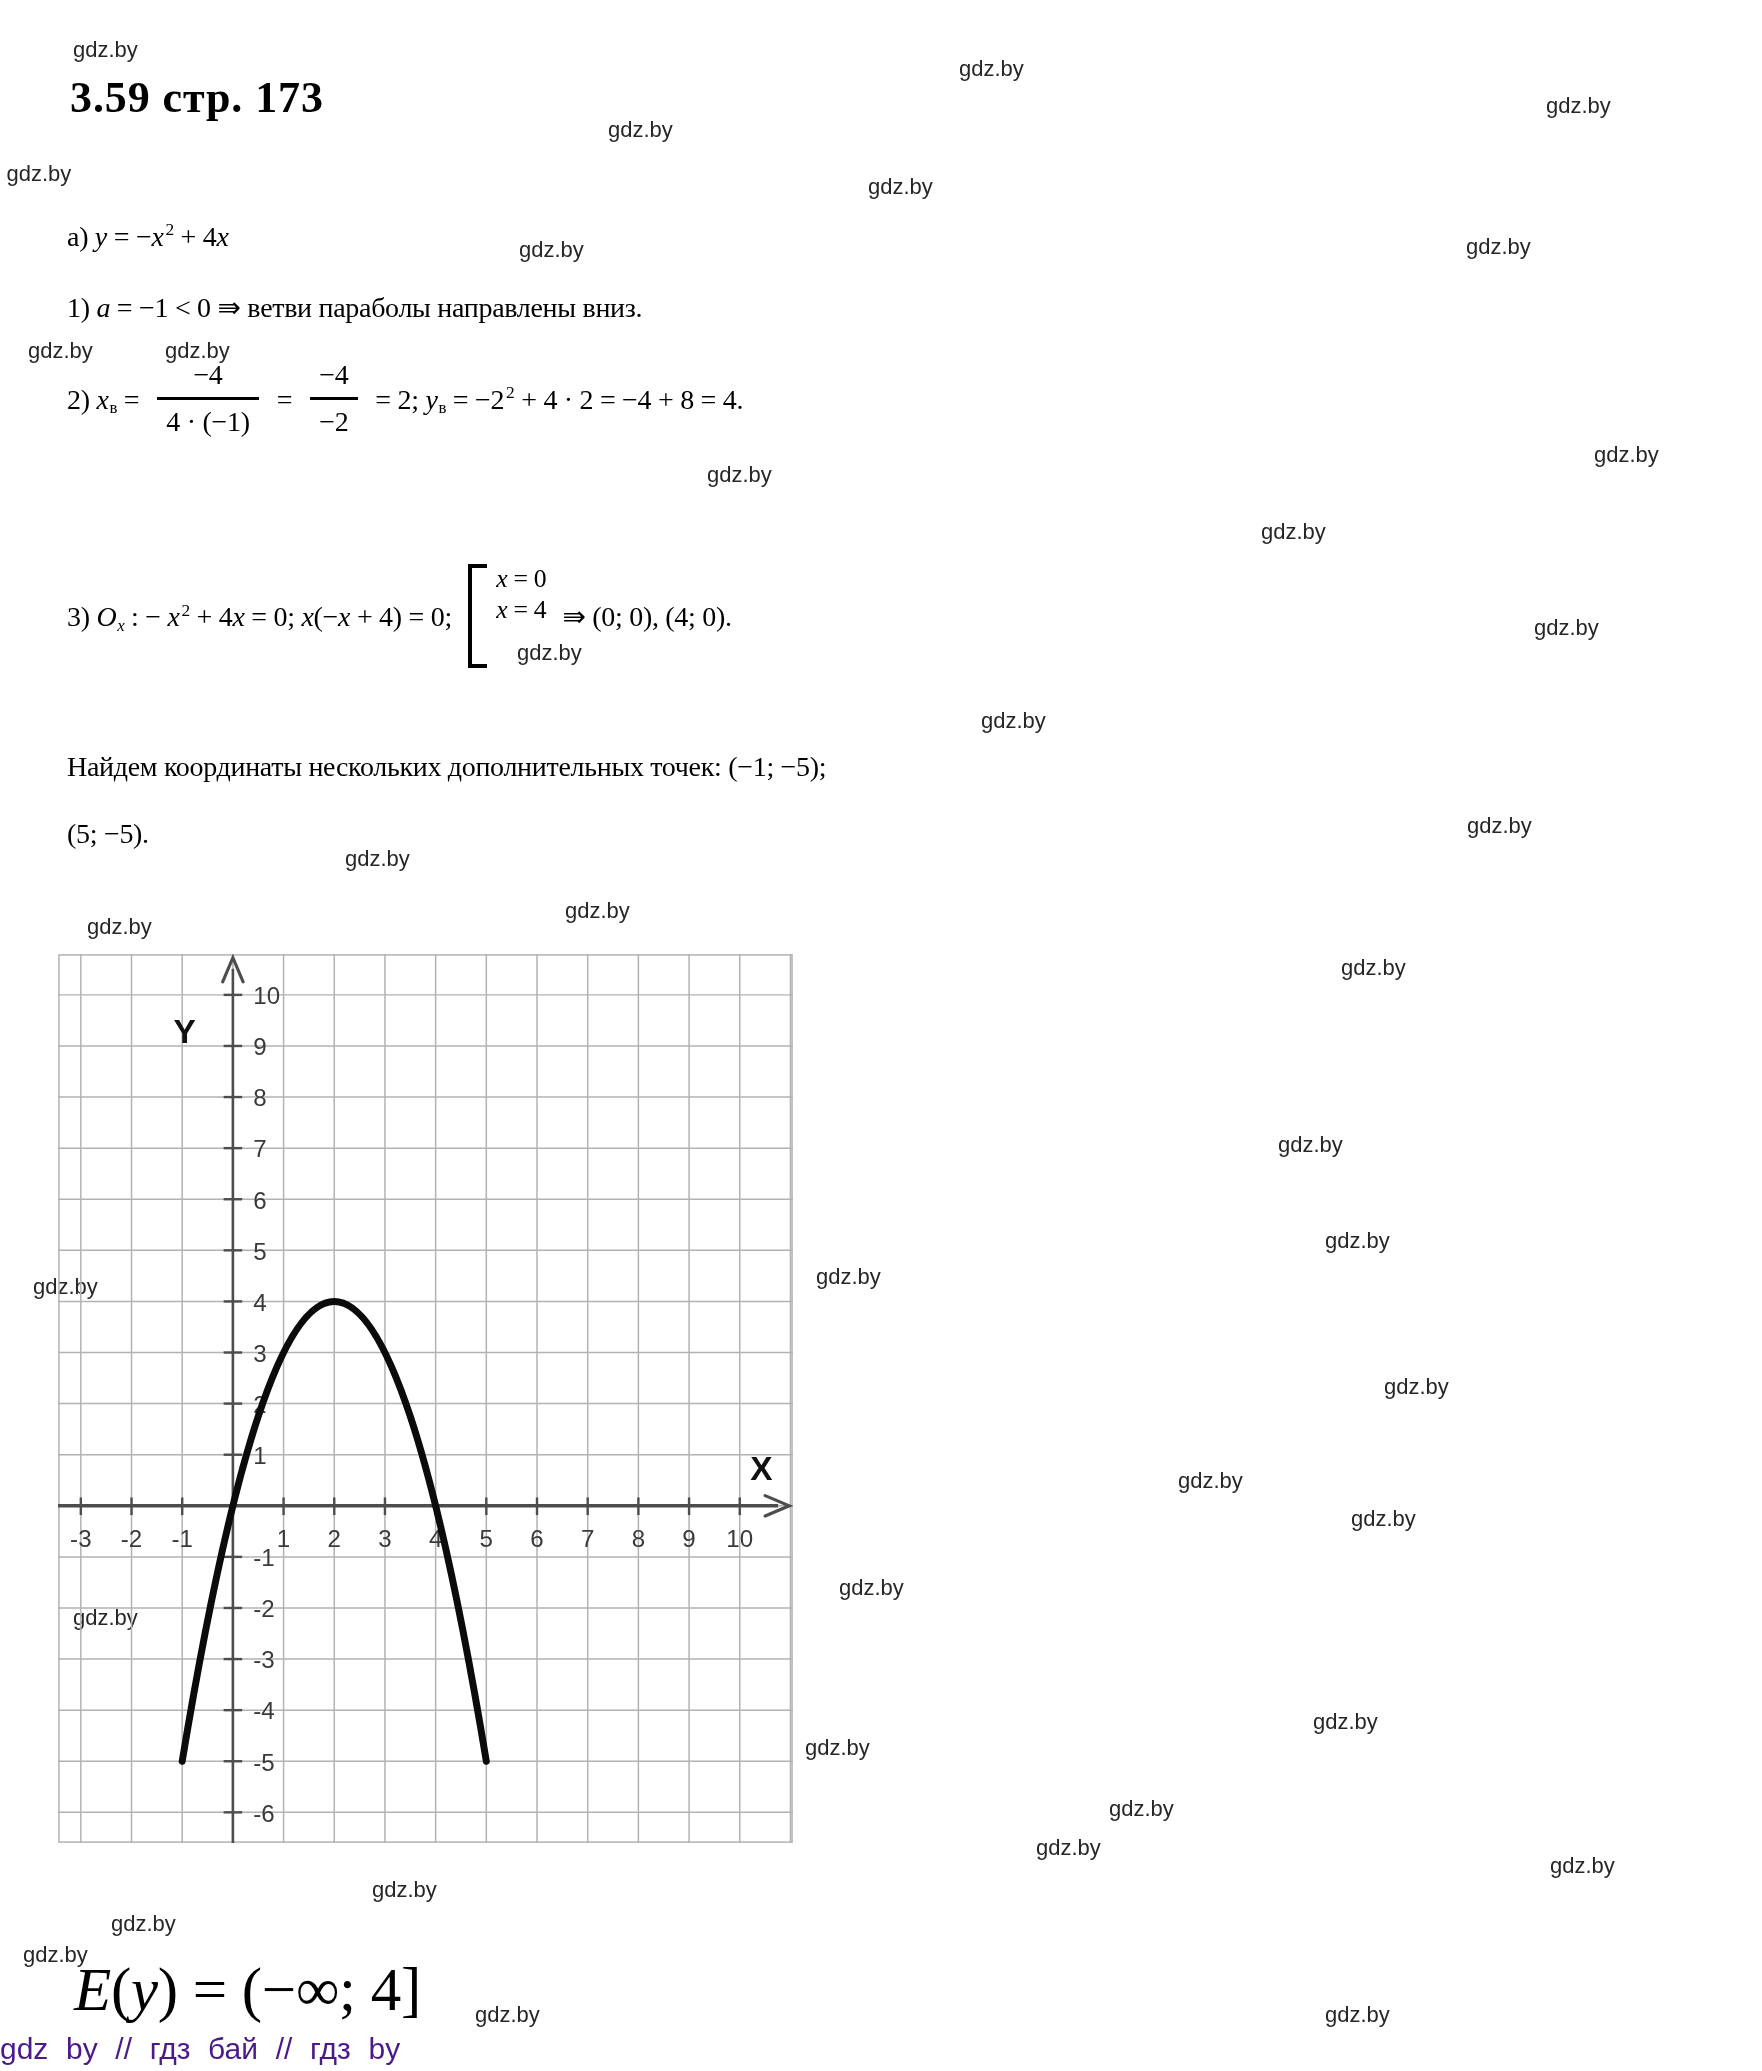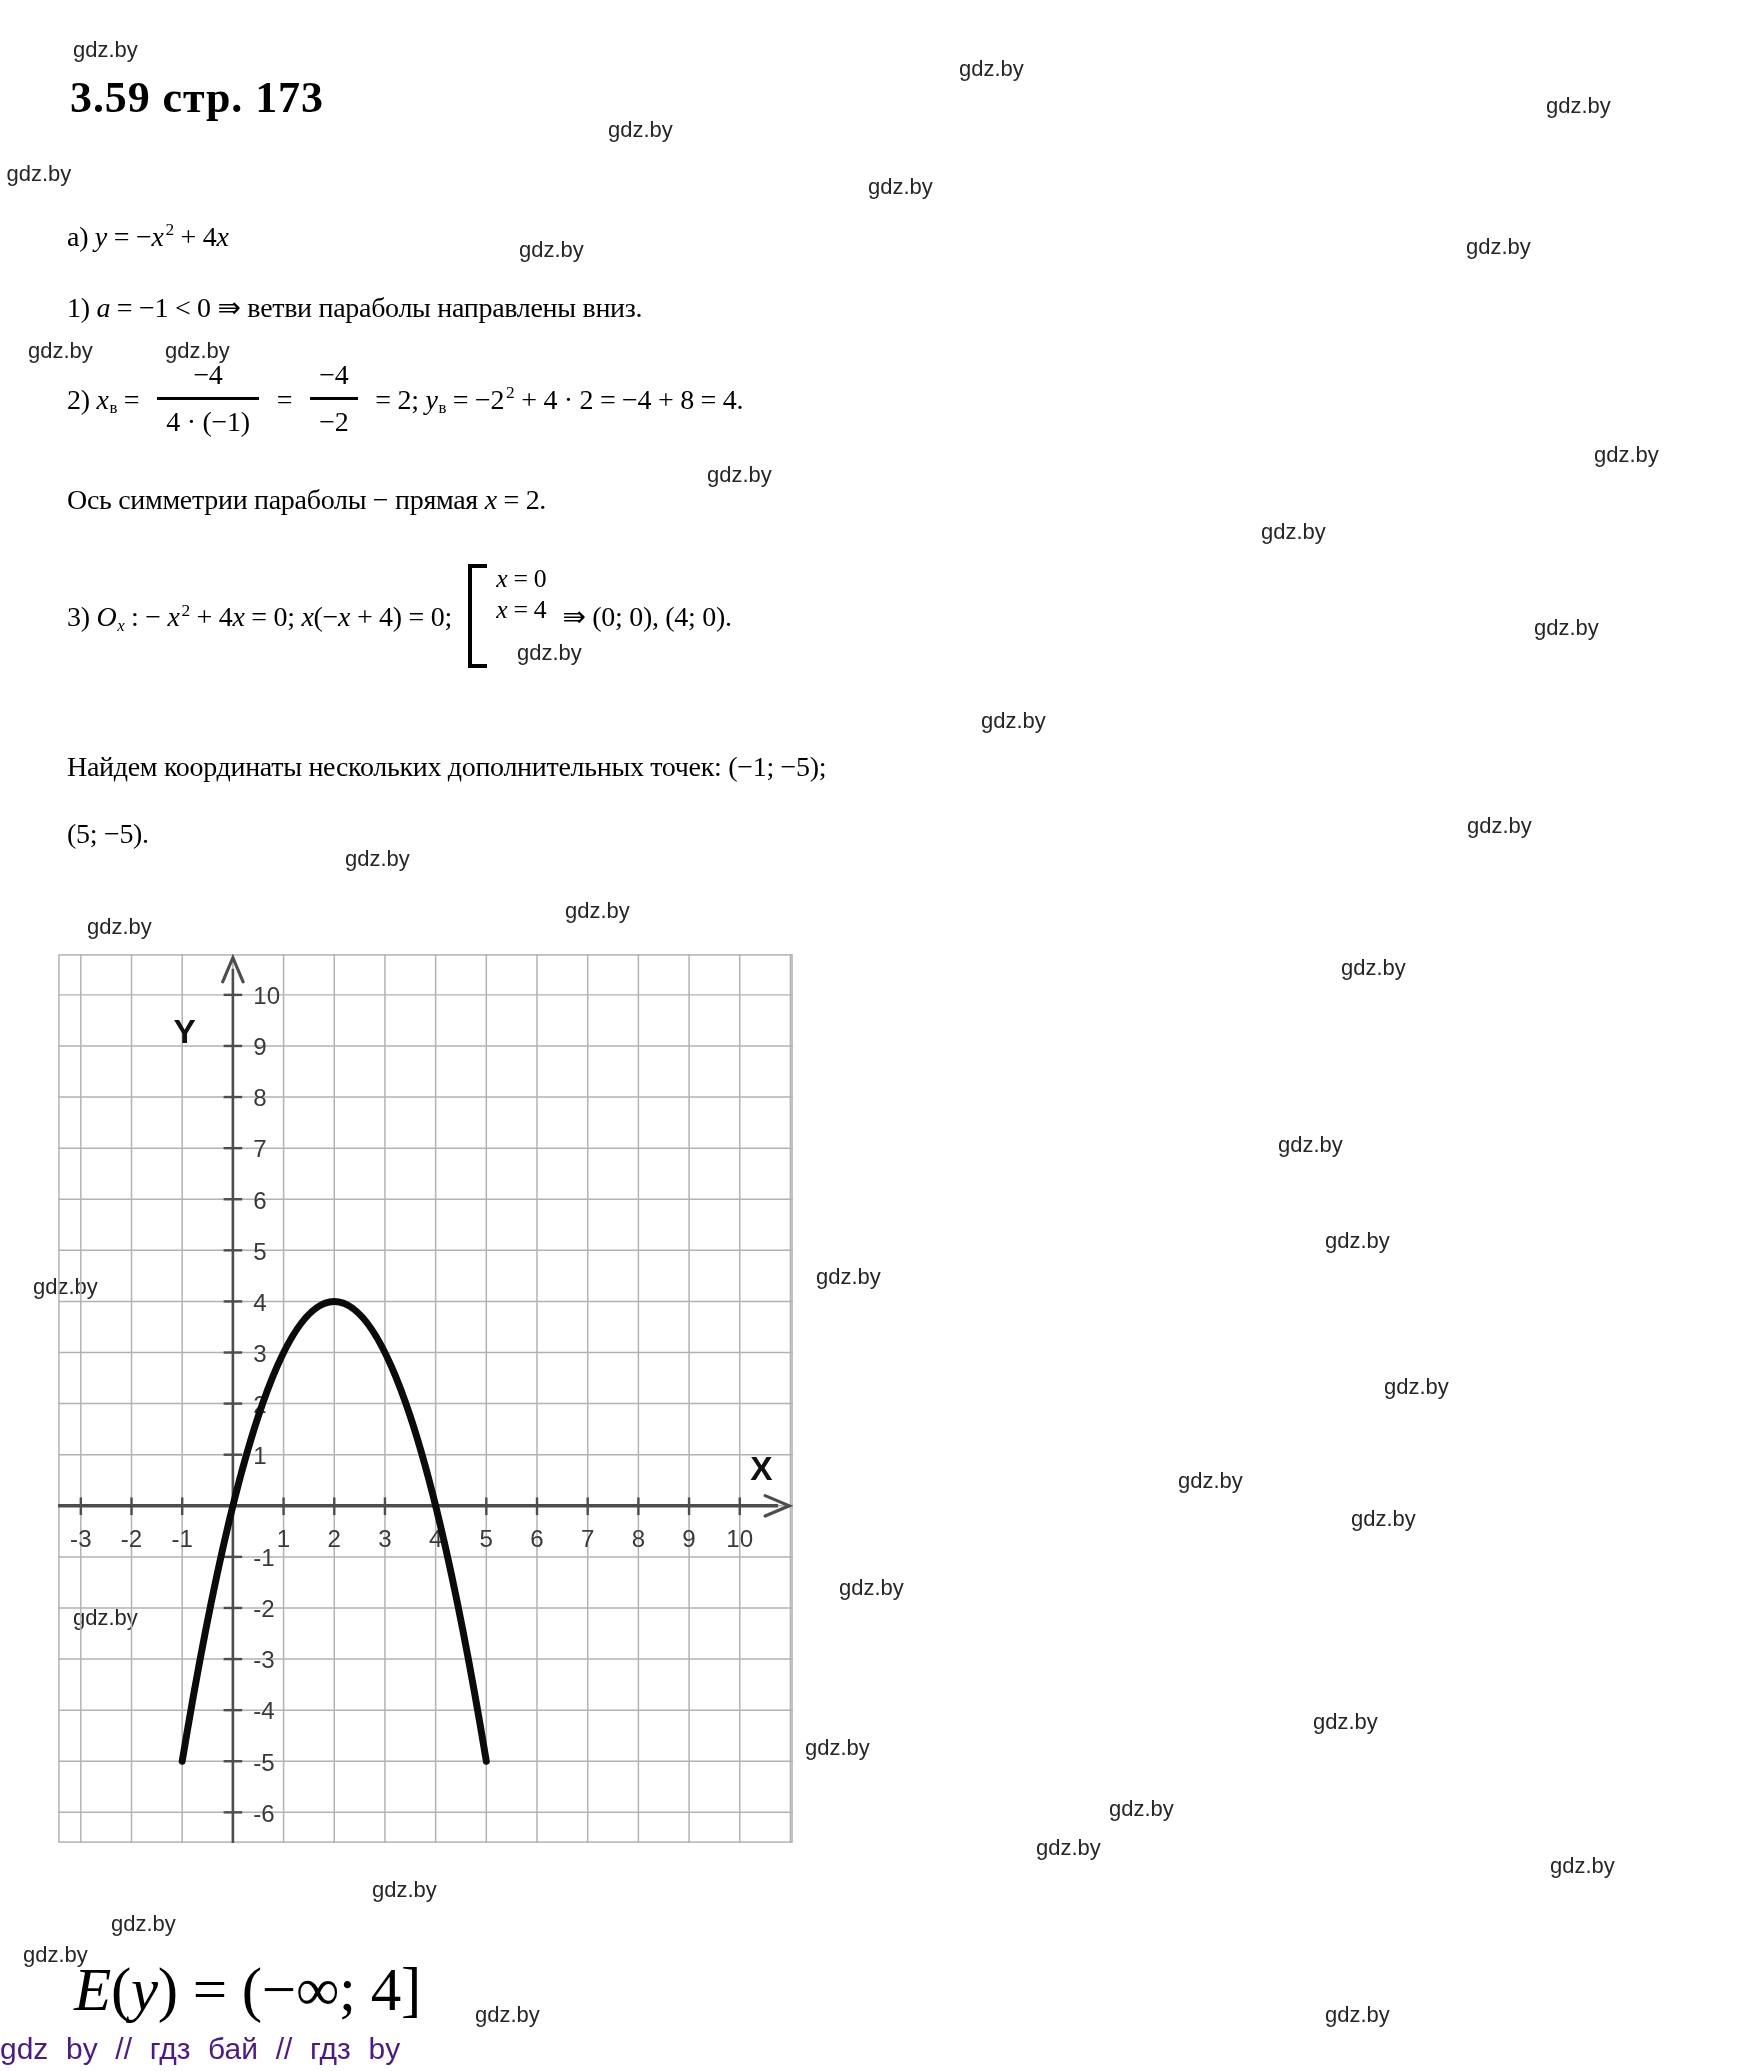--- a/index.html
+++ b/index.html
@@ -85,21 +85,20 @@
   <div class="mathline" style="top:291px"><span>1) </span><span class="m-i">a</span><span> = −1 &lt; 0 ⇛ ветви параболы направлены вниз.</span></div>
 
   <div class="mathline" style="top:364px"><span>2) </span><span class="m-i">x</span><span class="m-sub">в</span><span> = </span><span class="frac">
         <span class="num">−4</span>
         <span class="den">4 · (−1)</span>
       </span><span> = </span><span class="frac">
         <span class="num">−4</span>
         <span class="den">−2</span>
       </span><span> = 2;  </span><span class="m-i">y</span><span class="m-sub">в</span><span> = −2</span><span class="m-sup">2</span><span> + 4 · 2 = −4 + 8 = 4.</span></div>
 
-  <div class="mathline" style="top:484px"><span>Ось симметрии параболы − прямая </span><span class="m-i">x</span><span> = 2.</span></div>
 
   <div class="mathline" style="top:568px"><span>3) </span><span class="m-i">O</span><span class="m-subi">x</span><span> : − </span><span class="m-i">x</span><span class="m-sup">2</span><span> + 4</span><span class="m-i">x</span><span> = 0; </span><span class="m-i">x</span><span>(−</span><span class="m-i">x</span><span> + 4) = 0; </span><span class="cases">
         <span class="cbrace"></span>
         <span class="crows">
           <span class="crow"><span class="m-i">x</span><span> = 0</span></span>
           <span class="crow"><span class="m-i">x</span><span> = 4</span></span>
         </span>
       </span><span> ⇛ (0; 0), (4; 0).</span></div>
 
 

